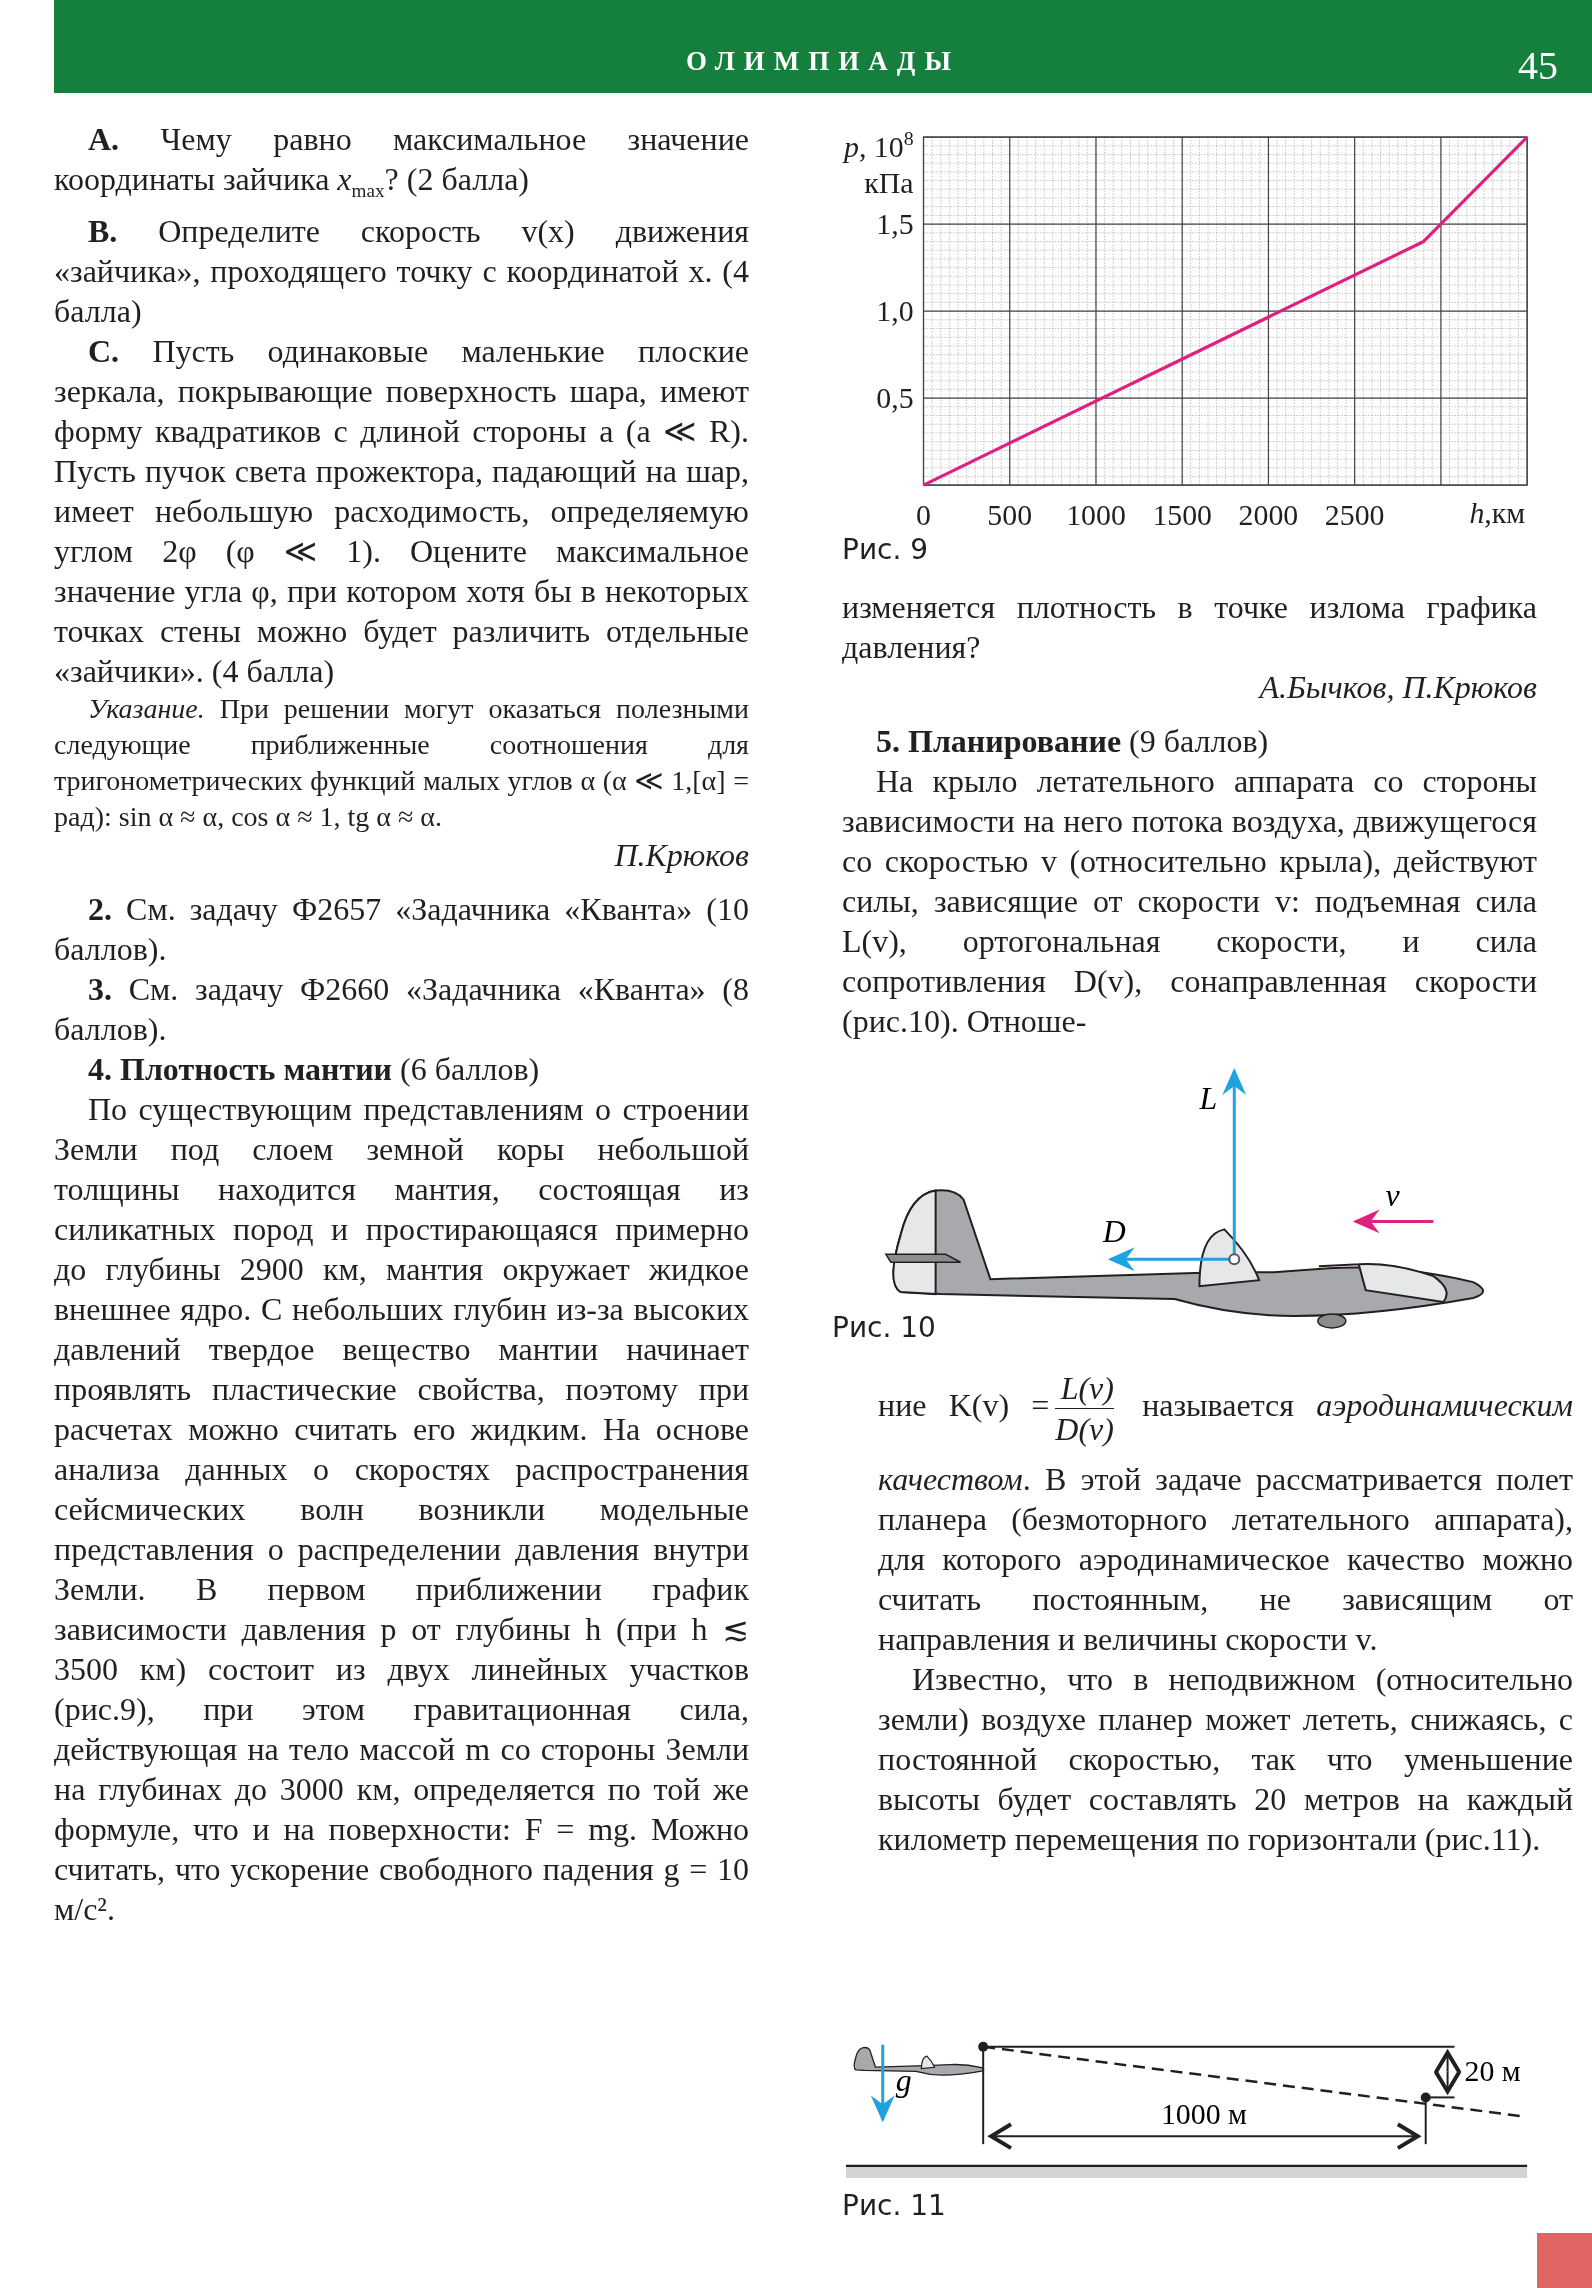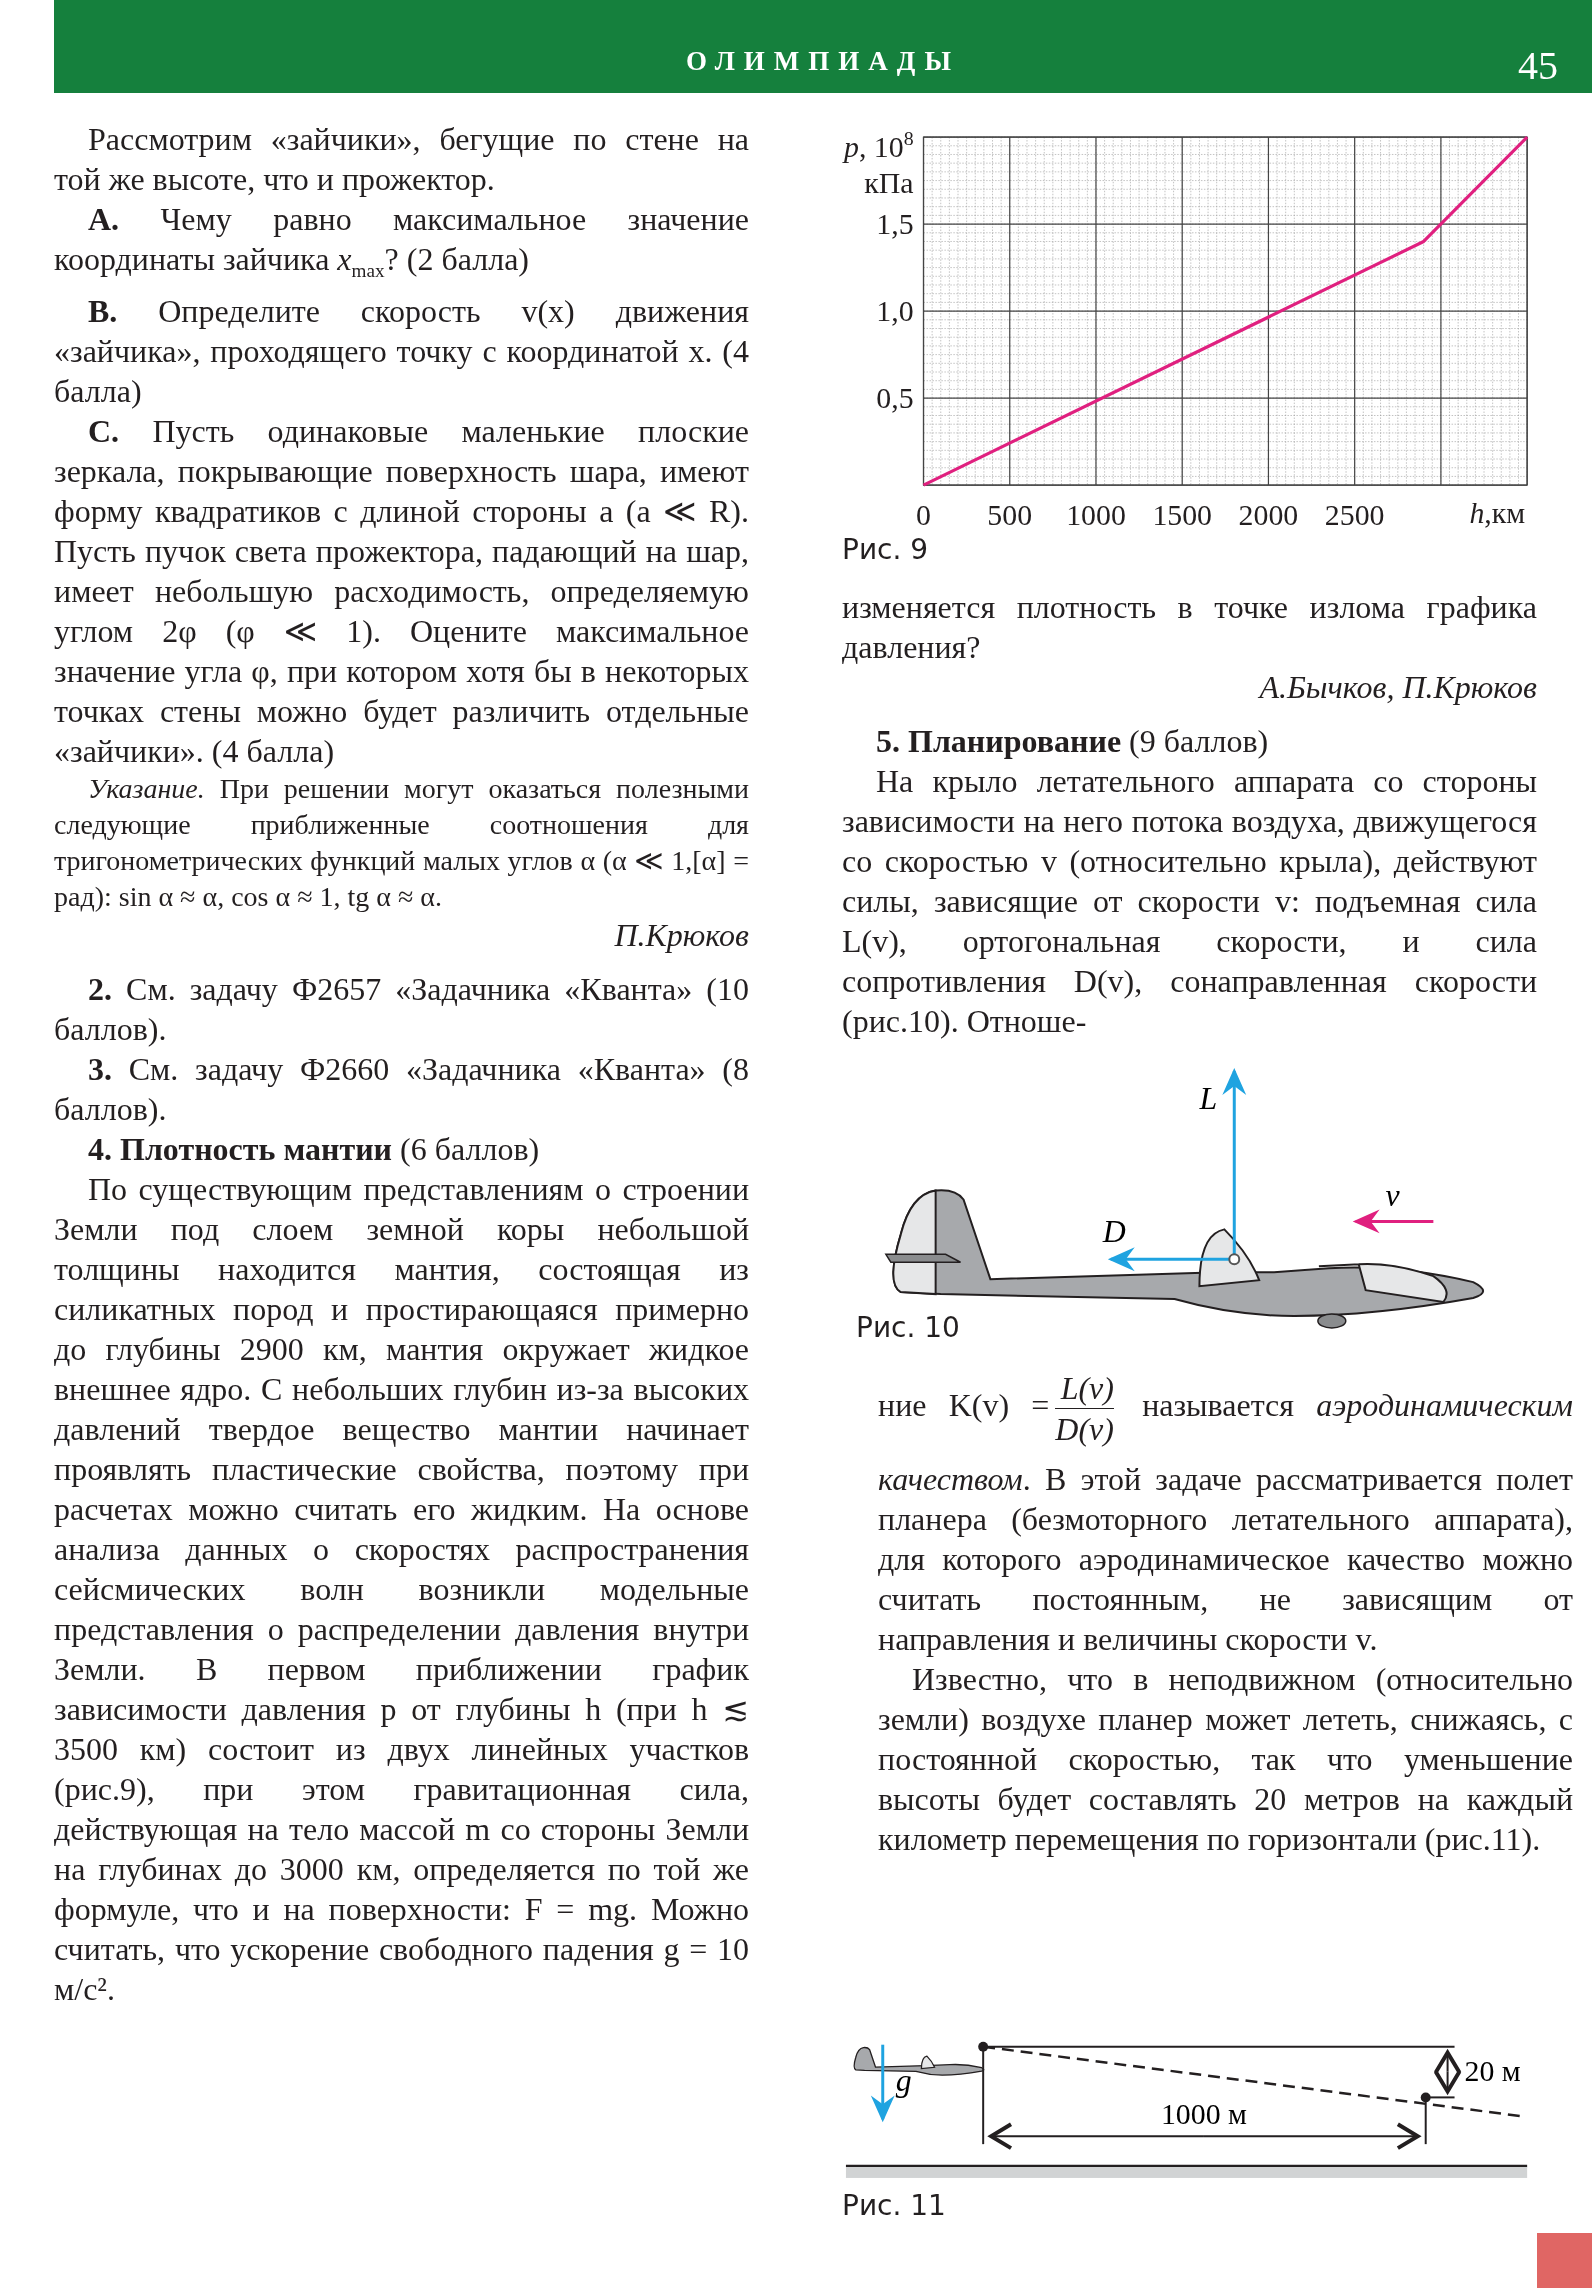--- a/index.html
+++ b/index.html
@@ -28,21 +28,20 @@
 </head>
 <body>
 
 <div class="header">
   <div class="header-title">ОЛИМПИАДЫ</div>
   <div class="page-num">45</div>
 </div>
 <div class="corner"></div>
 
 <div class="col col-left">
-  <p class="ind">Рассмотрим «зайчики», бегущие по стене на той же высоте, что и прожектор.</p>
   <p class="ind"><span class="b">А.</span><span> Чему равно максимальное значение координаты зайчика </span><span class="i">x</span><sub>max</sub><span>? (2 балла)</span></p>
   <p class="ind"><span class="b">В.</span><span> Определите скорость v(x) движения «зайчика», проходящего точку с координатой x. (4 балла)</span></p>
   <p class="ind"><span class="b">С.</span><span> Пусть одинаковые маленькие плоские зеркала, покрывающие поверхность шара, имеют форму квадратиков с длиной стороны a (a ≪ R). Пусть пучок света прожектора, падающий на шар, имеет небольшую расходимость, определяемую углом 2φ (φ ≪ 1). Оцените максимальное значение угла φ, при котором хотя бы в некоторых точках стены можно будет различить отдельные «зайчики». (4 балла)</span></p>
   <p class="ind small"><span class="i">Указание.</span><span> При решении могут оказаться полезными следующие приближенные соотношения для тригонометрических функций малых углов α (α ≪ 1,[α] = рад): sin α ≈ α, cos α ≈ 1, tg α ≈ α.</span></p>
   <p class="right i">П.Крюков</p>
   <div class="gap"></div>
   <p class="ind"><span class="b">2.</span><span> См. задачу Ф2657 «Задачника «Кванта» (10 баллов).</span></p>
   <p class="ind"><span class="b">3.</span><span> См. задачу Ф2660 «Задачника «Кванта» (8 баллов).</span></p>
   <p class="ind"><span class="b">4. Плотность мантии</span><span> (6 баллов)</span></p>
   <p class="ind">По существующим представлениям о строении Земли под слоем земной коры небольшой толщины находится мантия, состоящая из силикатных пород и простирающаяся примерно до глубины 2900  км, мантия окружает жидкое внешнее ядро. С небольших глубин из-за высоких давлений твердое вещество мантии начинает проявлять пластические свойства, поэтому при расчетах можно считать его жидким. На основе анализа данных о скоростях распространения сейсмических волн возникли модельные представления о распределении давления внутри Земли. В первом приближении график зависимости давления p от глубины h (при h ≲ 3500 км) состоит из двух линейных участков (рис.9), при этом гравитационная сила, действующая на тело массой m со стороны Земли на глубинах до 3000  км, определяется по той же формуле, что и на поверхности: F = mg. Можно считать, что ускорение свободного падения g = 10 м/с².</p>
@@ -220,21 +219,21 @@
     <ellipse cx="478" cy="267" rx="14" ry="7" fill="#8a8c8e" stroke="#231f20" stroke-width="1.5"></ellipse>
   </g>
   <line x1="380" y1="205" x2="380" y2="16" stroke="#1fa3e0" stroke-width="3" marker-end="url(#ab)"></line>
   <line x1="380" y1="205" x2="256" y2="205" stroke="#1fa3e0" stroke-width="3" marker-end="url(#ab)"></line>
   <circle cx="380" cy="205" r="5" fill="#fff" stroke="#555" stroke-width="2"></circle>
   <line x1="580" y1="167" x2="502" y2="167" stroke="#e0207f" stroke-width="3" marker-end="url(#am)"></line>
   <text x="345" y="54" font-size="32" font-style="italic">L</text>
   <text x="248" y="188" font-size="32" font-style="italic">D</text>
   <text x="532" y="152" font-size="32" font-style="italic">v</text>
 </svg>
-<div class="caption" style="left:856px;top:1311px;">Рис. 10</div>
+<div class="caption" style="left:832px;top:1311px;">Рис. 10</div>
 
 <div class="col" style="left:878px;top:1358px;width:695px;">
   <p><span>ние  K(v) =</span><span class="frac"><span class="num i">L(v)</span><span class="i">D(v)</span></span><span> называется </span><span class="i">аэродинамическим качеством</span><span>. В этой задаче рассматривается полет планера (безмоторного летательного аппарата), для которого аэродинамическое качество можно считать постоянным, не зависящим от направления и величины скорости v.</span></p>
   <p class="ind">Известно, что в неподвижном (относительно земли) воздухе планер может лететь, снижаясь, с постоянной скоростью, так что уменьшение высоты будет составлять 20 метров на каждый километр перемещения по горизонтали (рис.11).</p>
 </div>
 
 <svg style="position:absolute;left:836px;top:1960px;" width="716" height="239" viewBox="0 0 720 240">
   <defs>
     <marker id="ag" markerWidth="10" markerHeight="10" refX="8" refY="5" orient="auto">
         <path d="M0,1 L9,5 L0,9 L3,5 Z" fill="#1fa3e0"></path>

